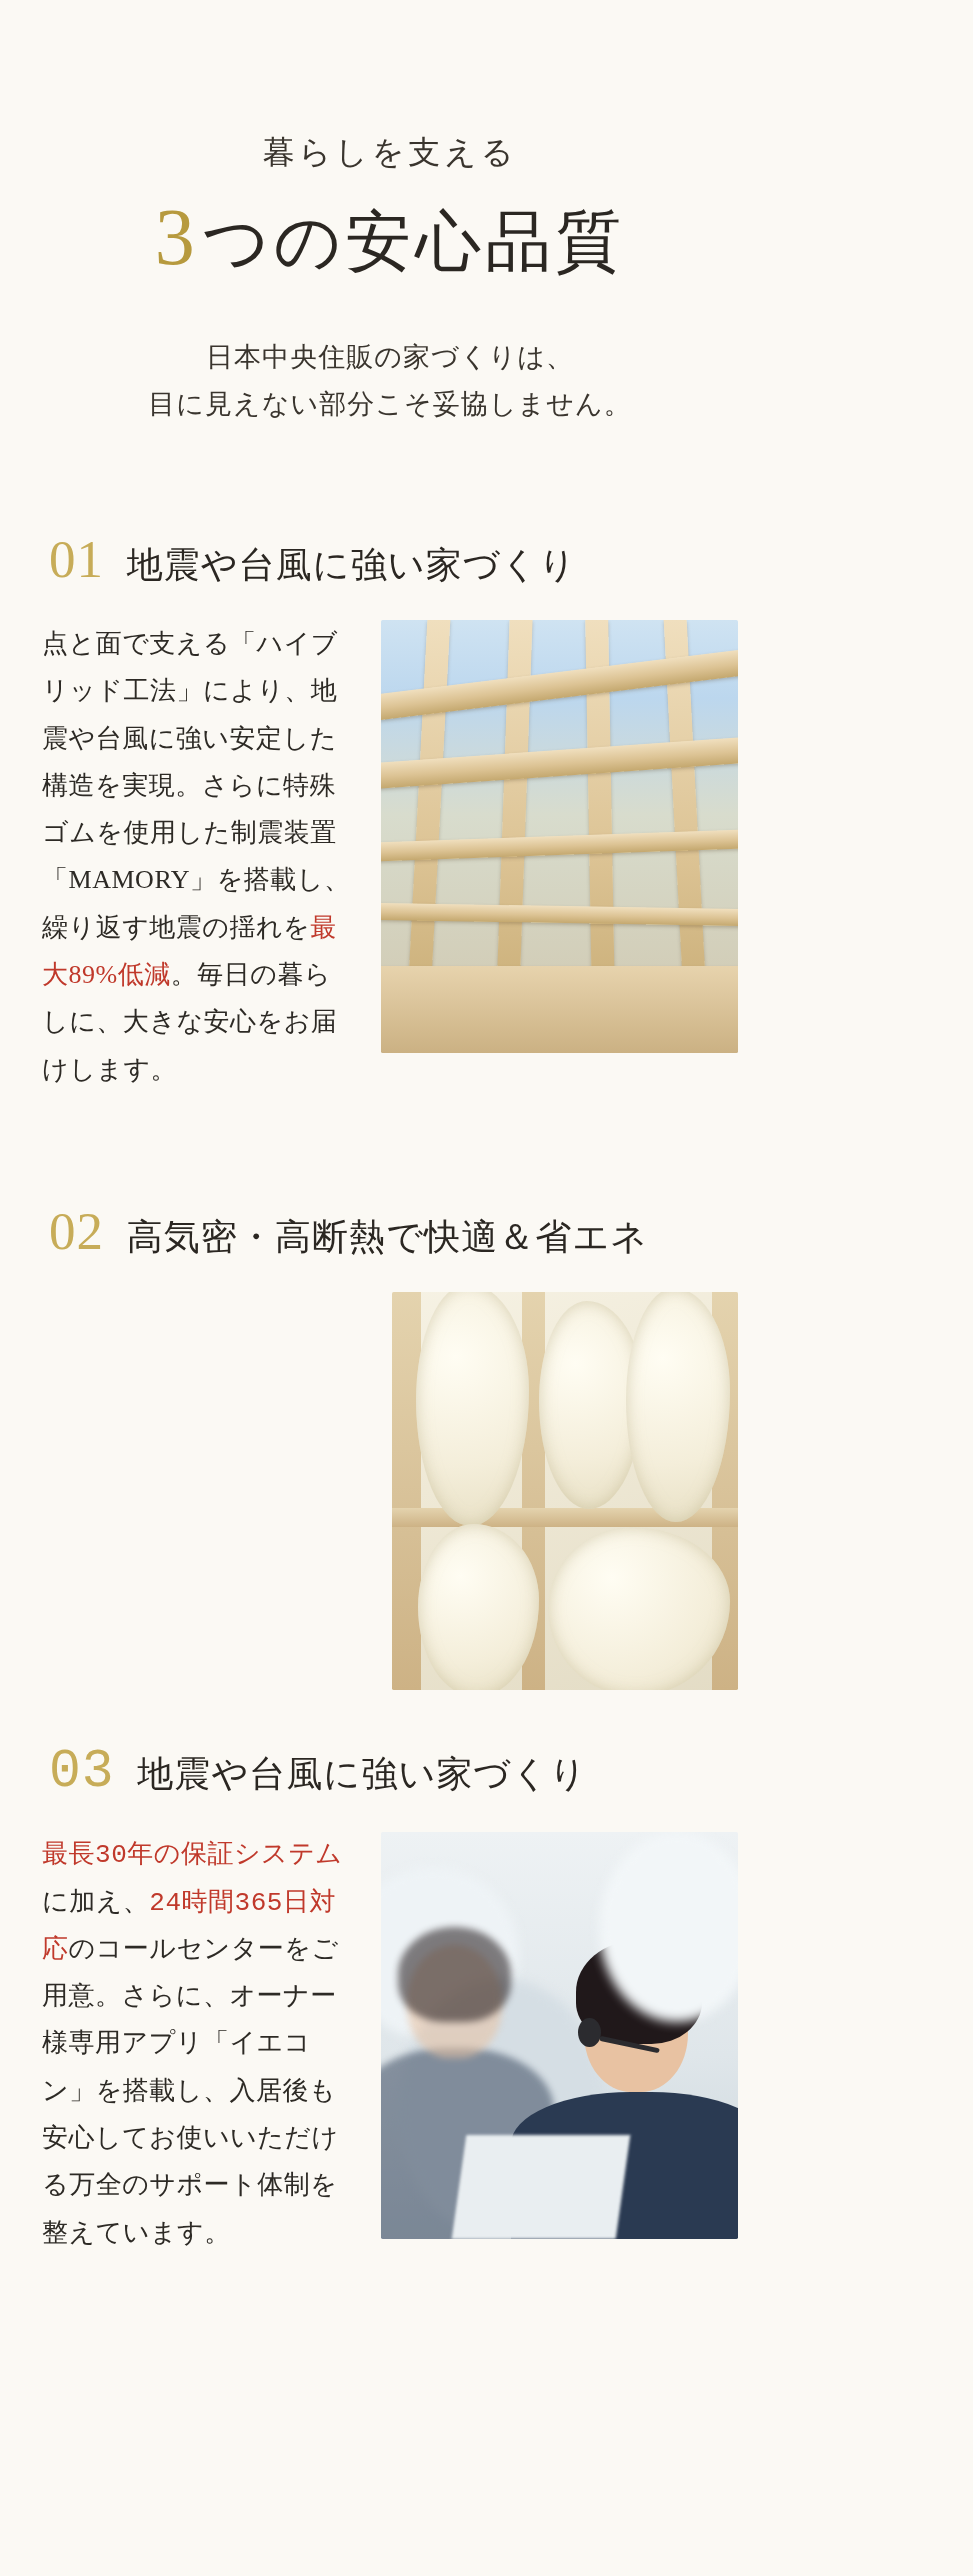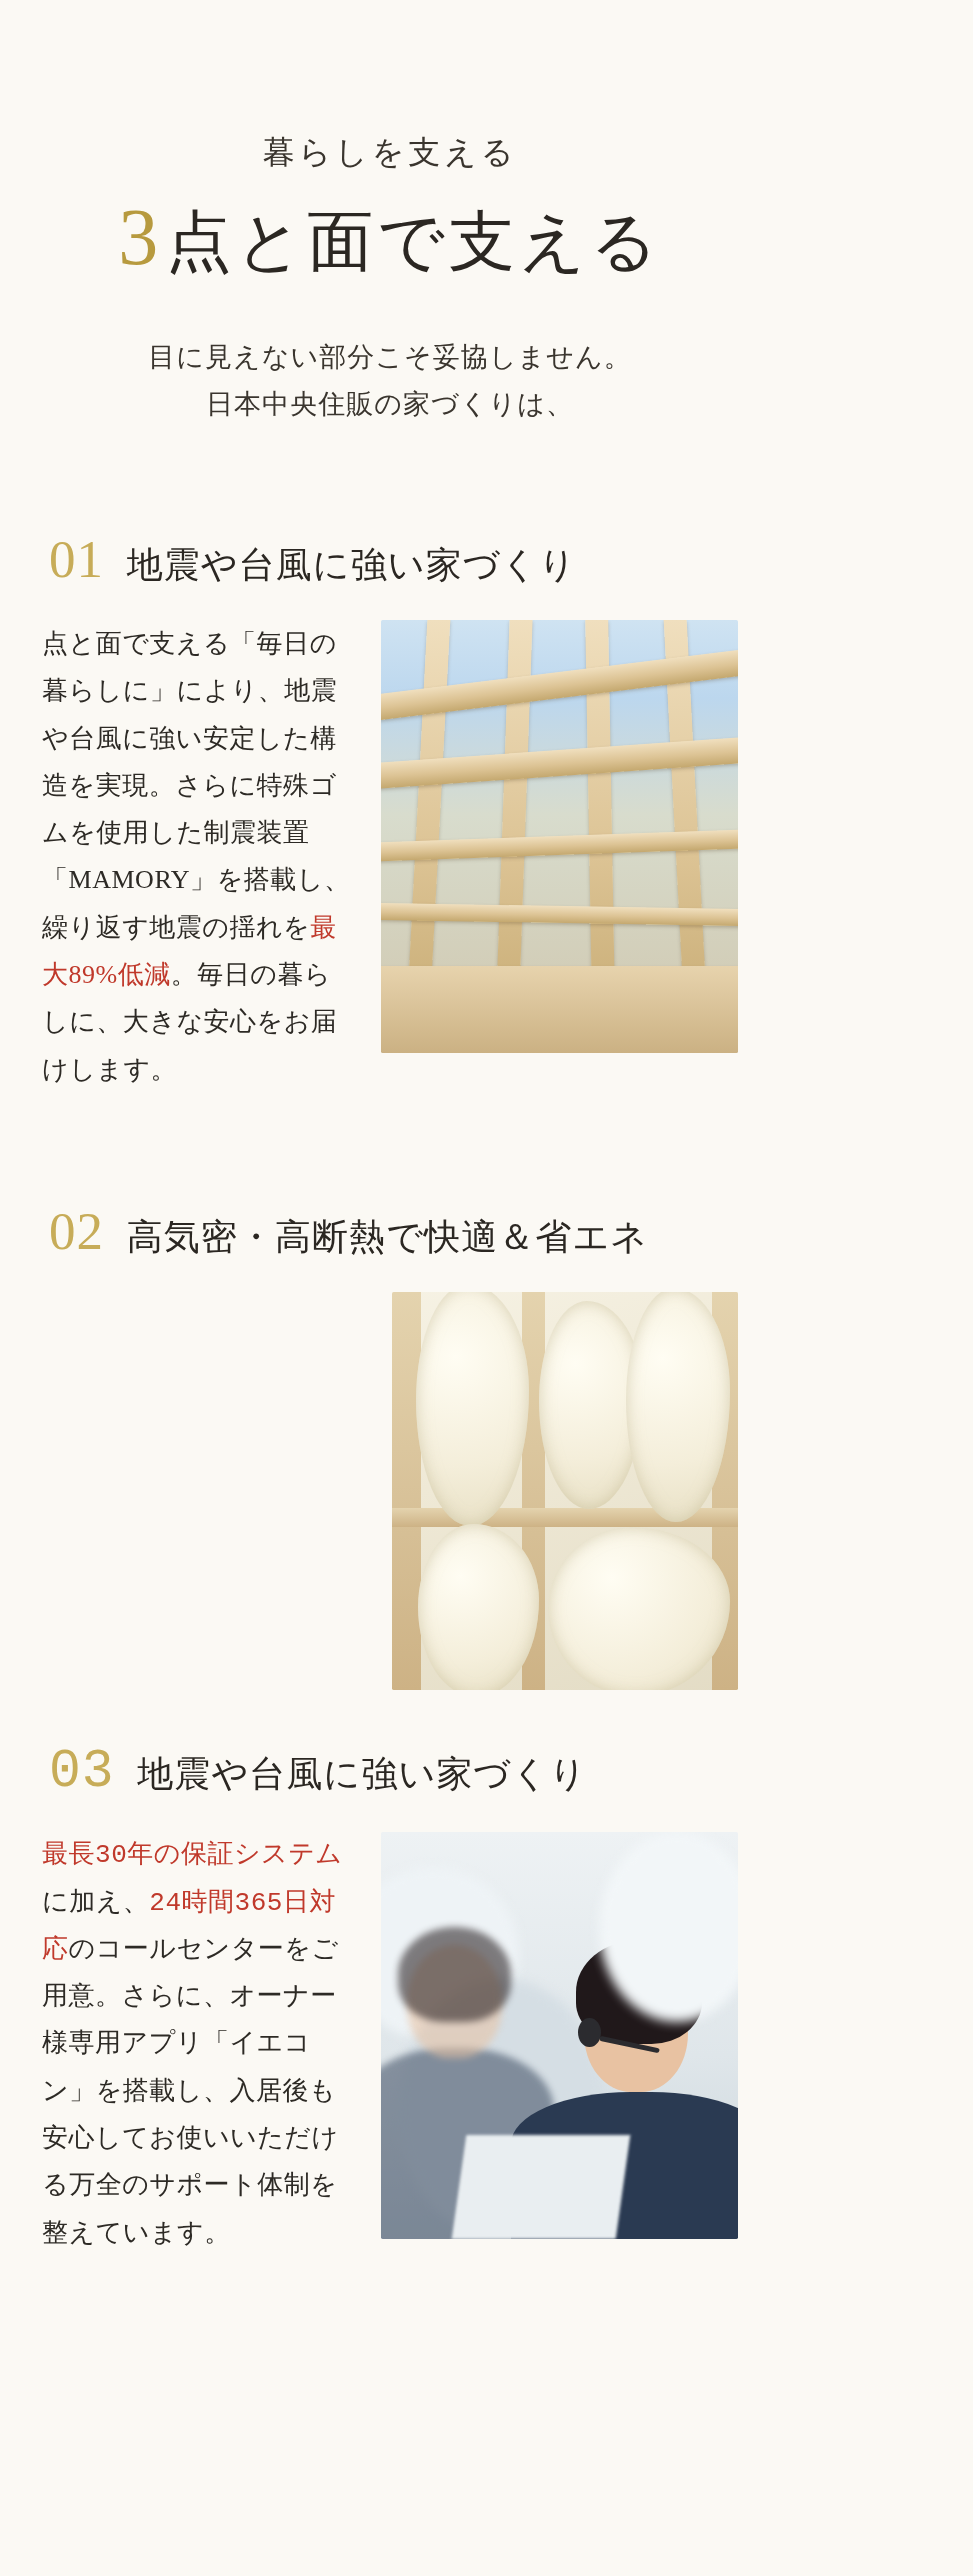--- a/index.html
+++ b/index.html
@@ -176,35 +176,35 @@
 </style>
 </head>
 <body>
 
 <div class="page">
 
   <div class="header">
     <div class="header-eyebrow" data-bind="header.eyebrow">暮らしを支える</div>
     <div class="header-title">
       <span class="num" data-bind="header.title_number">3</span>
-      <span data-bind="header.title_text">点と面で支える</span>
+      <span data-bind="header.title_text">つの安心品質</span>
     </div>
     <div class="header-sub">
+      <div data-bind="header.subtitle_line1">日本中央住販の家づくりは、</div>
       <div data-bind="header.subtitle_line2">目に見えない部分こそ妥協しません。</div>
-      <div data-bind="header.subtitle_line1">日本中央住販の家づくりは、</div>
     </div>
   </div>
 
   <div class="section s1">
     <div class="sec-head">
       <div class="sec-num" data-bind="sections.0.number">01</div>
       <div class="sec-title" data-bind="sections.0.title">地震や台風に強い家づくり</div>
     </div>
     <div class="sec-body">
-      <div class="sec-text"><span data-bind="sections.0.body_1">点と面で支える「毎日の暮らしに」により、地震や台風に強い安定した構造を実現。さらに特殊ゴムを使用した制震装置「MAMORY」を搭載し、繰り返す地震の揺れを</span><span class="accent" data-bind="sections.0.highlight">最大89%低減</span><span data-bind="sections.0.body_2">。毎日の暮らしに、大きな安心をお届けします。</span></div>
+      <div class="sec-text"><span data-bind="sections.0.body_1">点と面で支える「ハイブリッド工法」により、地震や台風に強い安定した構造を実現。さらに特殊ゴムを使用した制震装置「MAMORY」を搭載し、繰り返す地震の揺れを</span><span class="accent" data-bind="sections.0.highlight">最大89%低減</span><span data-bind="sections.0.body_2">。毎日の暮らしに、大きな安心をお届けします。</span></div>
 
       <div class="sec-photo p1 ph1">
         <div class="beam bv" style="left:35px;  transform:skewX(-3deg);"></div>
         <div class="beam bv" style="left:121px; transform:skewX(-2deg);"></div>
         <div class="beam bv" style="left:208px; transform:skewX(1deg);"></div>
         <div class="beam bv" style="left:294px; transform:skewX(3deg);"></div>
         <div class="beam bh" style="top:52px;  transform:rotate(-7deg);"></div>
         <div class="beam bh" style="top:130px; transform:rotate(-4deg);"></div>
         <div class="beam bh" style="top:216px; transform:rotate(-2deg); height:19px;"></div>
         <div class="beam bh" style="top:286px; transform:rotate(1deg); height:17.3px;"></div>

